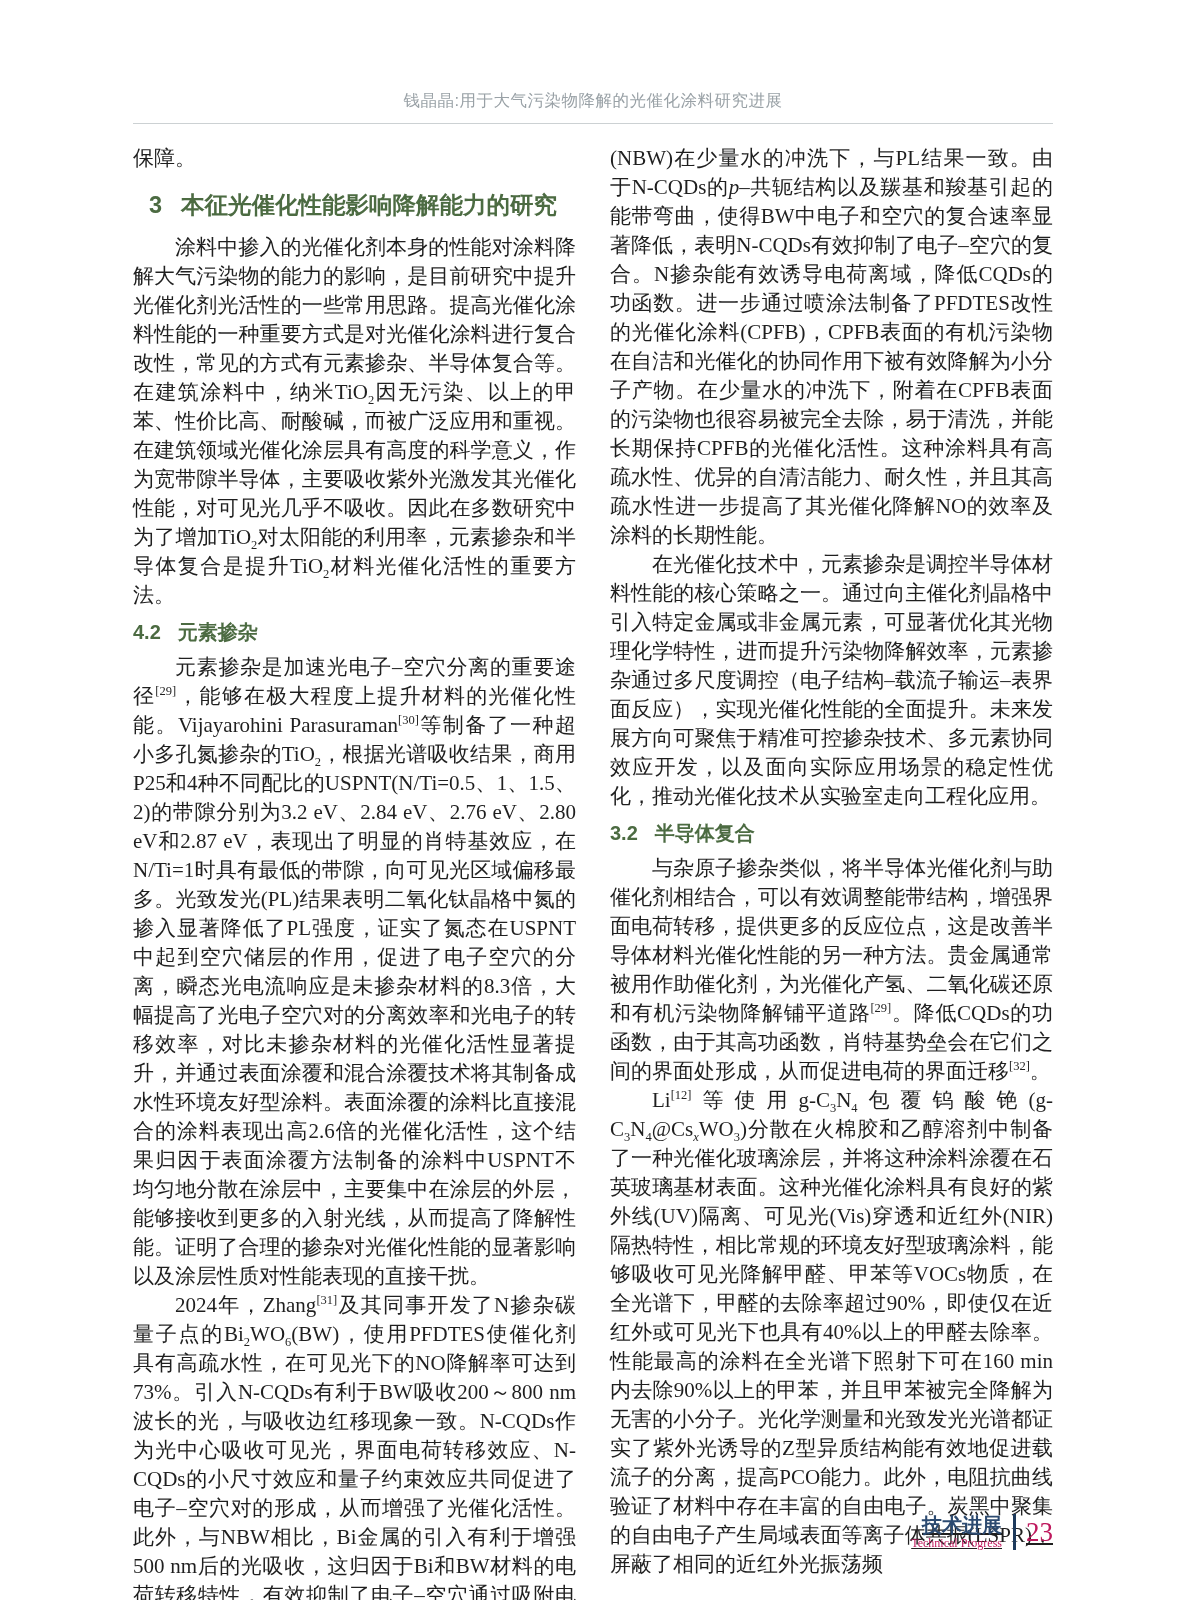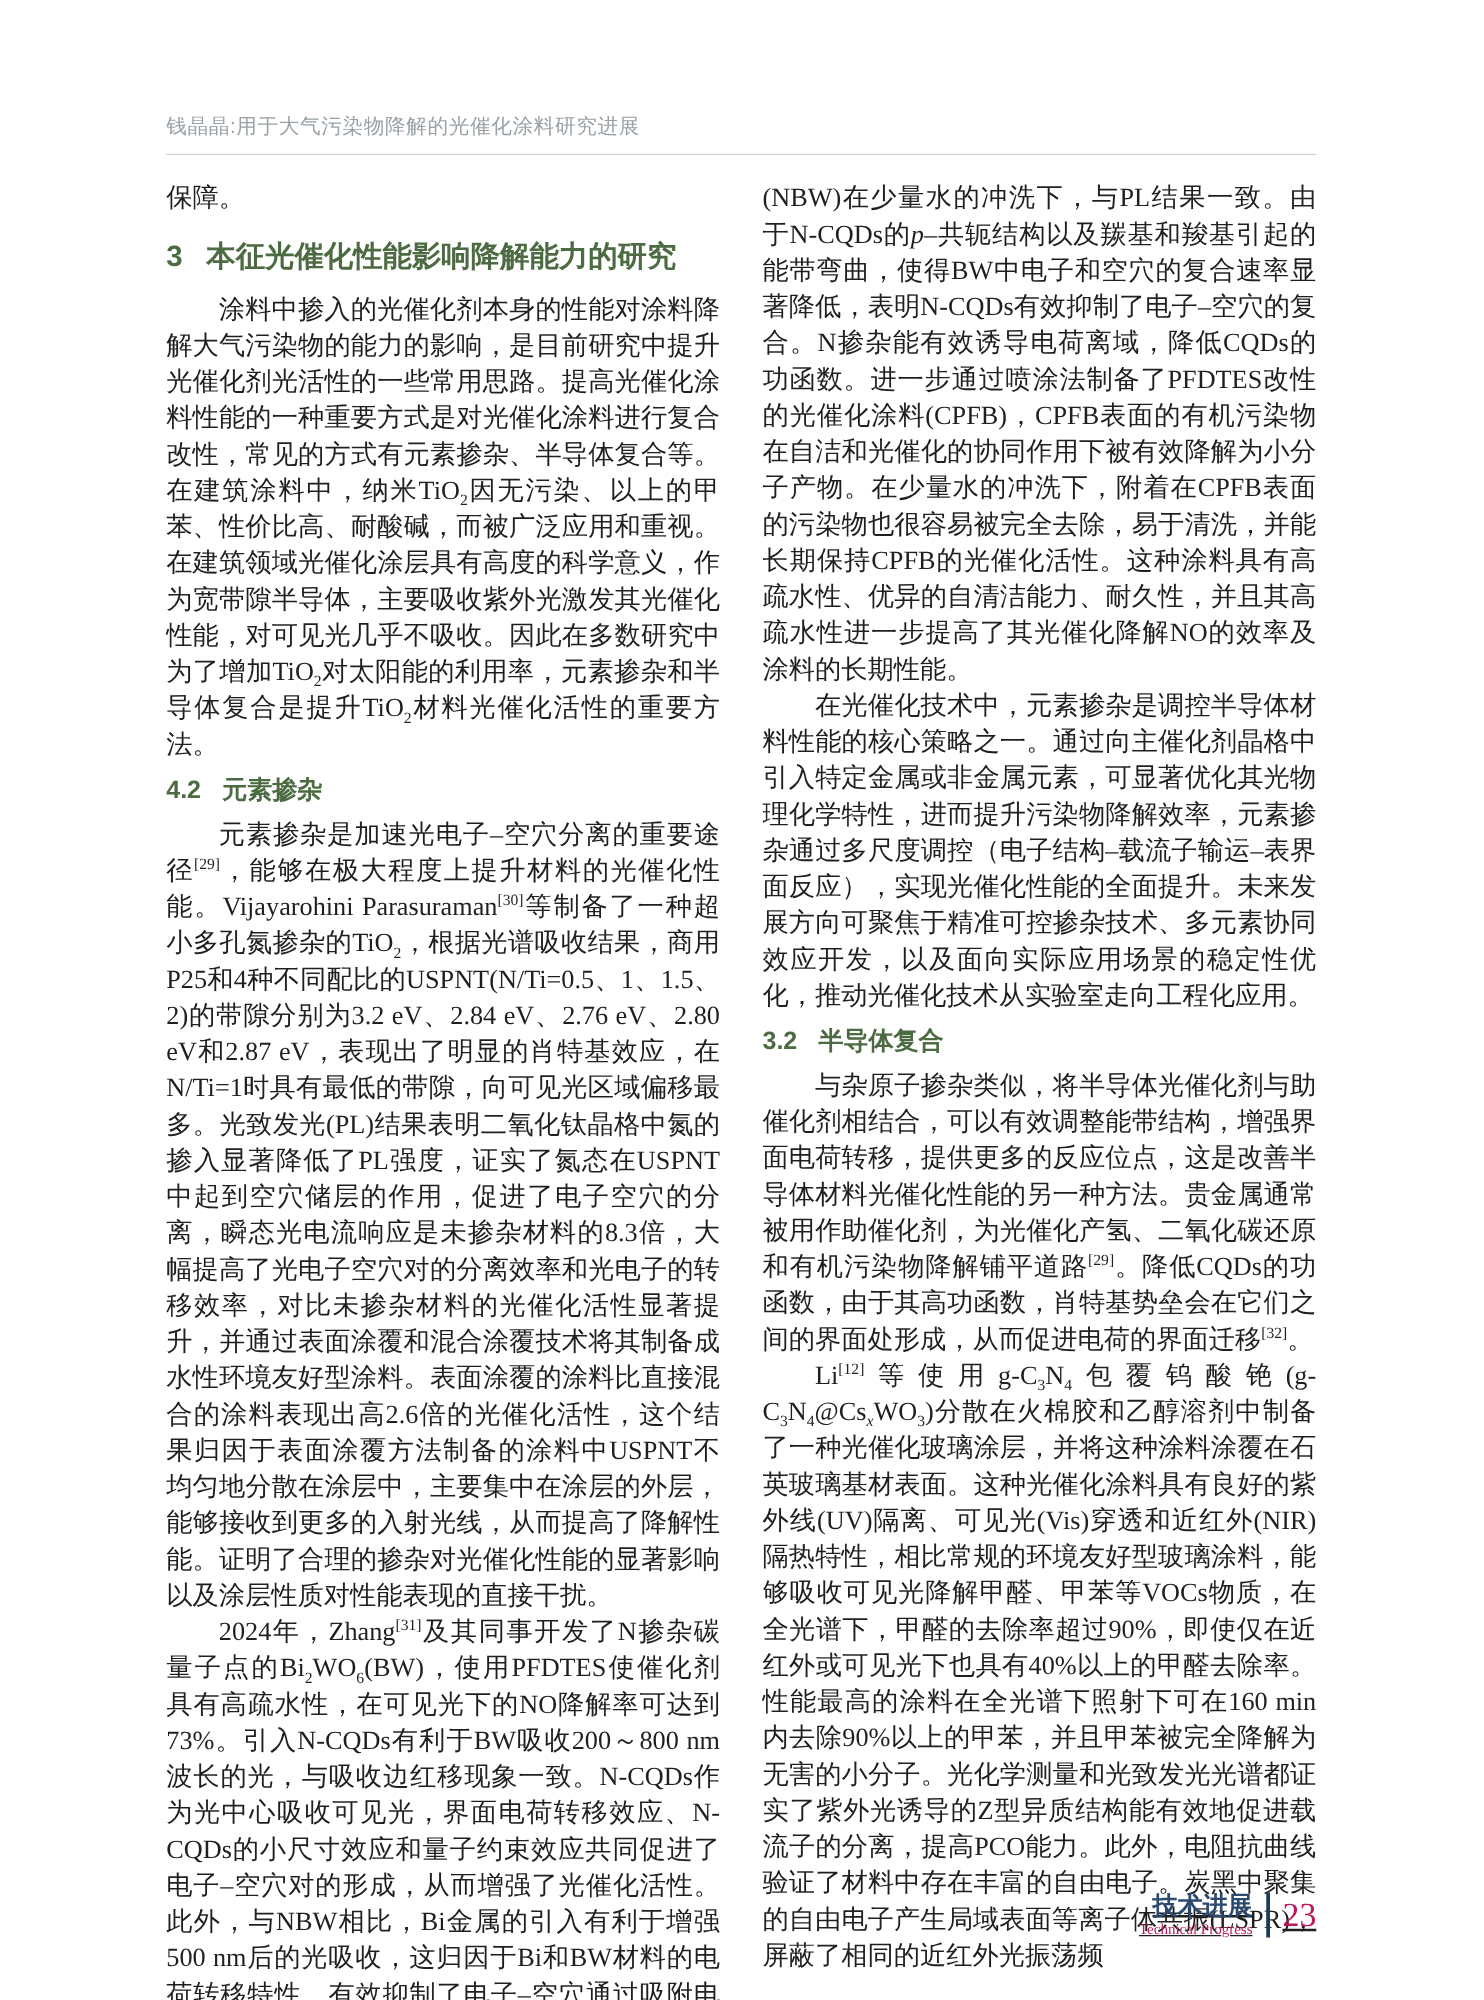--- a/index.html
+++ b/index.html
@@ -7,21 +7,21 @@
     position:relative;
     width:1187px;height:1600px;
     background:#ffffff;
     box-sizing:border-box;
     padding:90px 134px 0 133px;
     overflow:hidden;
     font-family:"Liberation Serif","DejaVu Serif",serif;
     color:#1f1f1f;
   }
   .running-header{
-    text-align:left;
+    text-align:center;
     font-family:"Liberation Sans","DejaVu Sans",sans-serif;
     font-size:16.5px;
     color:#99a1a6;
     letter-spacing:0.5px;
     padding-bottom:11px;
     border-bottom:1px solid #ccd1d3;
   }
   .columns{
     display:flex;
     gap:34px;
@@ -37,21 +37,21 @@
   }
   .para.indent{text-indent:2em;}
   sub,sup{line-height:0;font-size:12.5px;}
   sup{vertical-align:super;}
   sub{vertical-align:sub;}
   .h2{
     font-family:"Liberation Sans","DejaVu Sans",sans-serif;
     font-weight:bold;
     font-size:23.5px;
     color:#4c6b42;
-    margin:17px 0 13px 0;
+    margin:17px 0 13px 16px;
     line-height:30px;
   }
   .h2 .hnum{margin-right:19px;}
   .h3{
     font-family:"Liberation Sans","DejaVu Sans",sans-serif;
     font-weight:bold;
     font-size:20px;
     color:#4c6b42;
     margin:9px 0 7px 0;
     line-height:27px;

